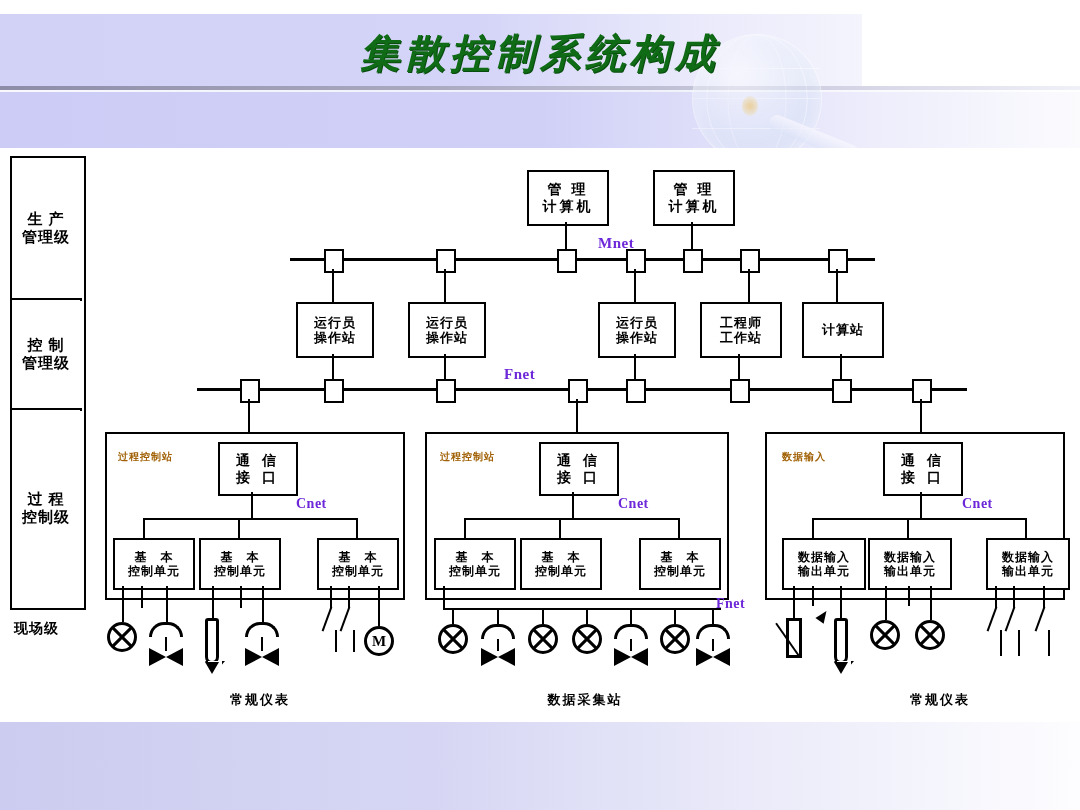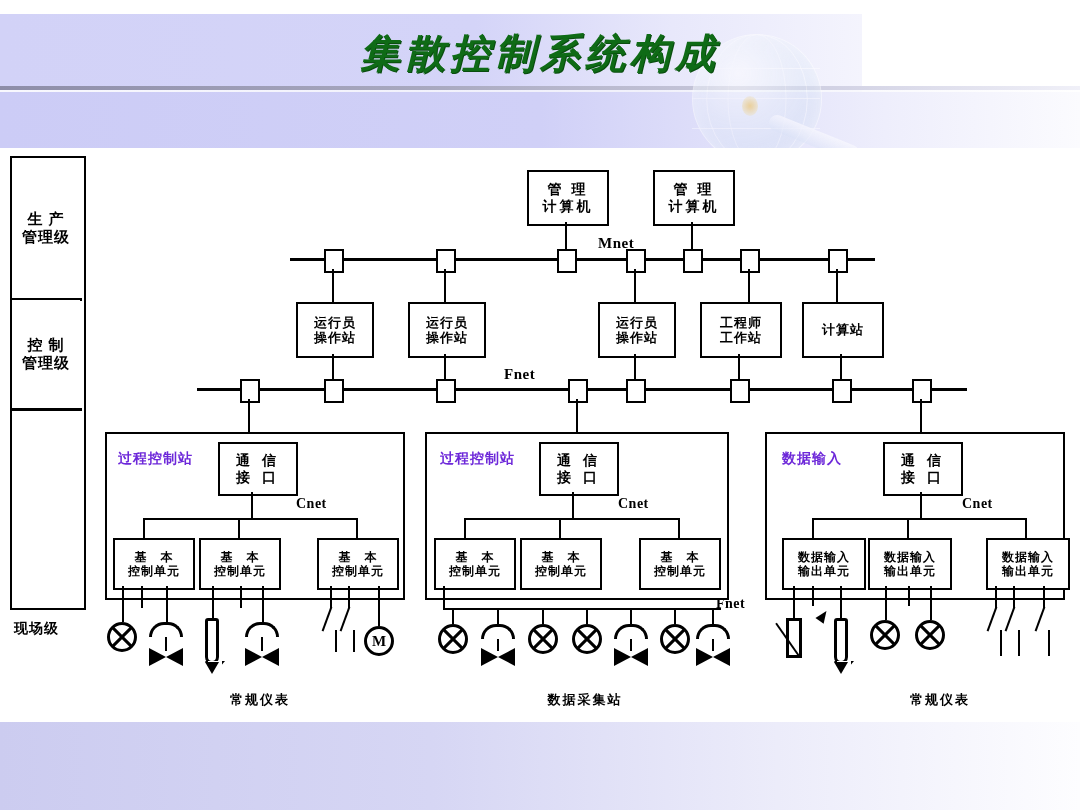--- a/index.html
+++ b/index.html
@@ -96,29 +96,29 @@
   .box .l1,.box .l2{display:block;white-space:nowrap;}
   .lvl{font-size:15px;letter-spacing:1px;}
   .stn{font-size:13px;letter-spacing:1px;}
   .unit{font-size:12px;letter-spacing:1px;}
   .comm{font-size:14px;letter-spacing:4px;}
   .mgmt{font-size:14px;letter-spacing:3px;}
 
   .panel{position:absolute;border:2px solid #000;background:#fff;}
   .panel-title{
     position:absolute;font-family:Liberation Sans, sans-serif;
-    font-size:14px;font-weight:bold;color:#6d28d9;letter-spacing:1px;white-space:nowrap;
+    font-size:10px;font-weight:bold;color:#a16207;letter-spacing:1px;white-space:nowrap;
   }
   .hline{position:absolute;background:#000;height:3px;}
   .hline.thin{height:2px;}
   .vline{position:absolute;background:#000;width:2px;}
   .node{position:absolute;width:16px;height:20px;border:2px solid #000;background:#fff;}
   .netlabel{
     position:absolute;font-family:"Liberation Serif",serif;font-weight:bold;
-    font-size:15px;color:#000000;letter-spacing:.5px;white-space:nowrap;
+    font-size:15px;color:#6d28d9;letter-spacing:.5px;white-space:nowrap;
   }
   .caption{
     position:absolute;font-family:"Liberation Sans",sans-serif;font-weight:bold;
     font-size:13px;color:#000;letter-spacing:2px;white-space:nowrap;text-align:center;
   }
   .field-label{
     position:absolute;font-family:"Liberation Sans",sans-serif;font-weight:bold;
     font-size:14px;color:#000;letter-spacing:1px;white-space:nowrap;
   }
   .sym-circle{
@@ -201,20 +201,24 @@
       <span class="l2">管理级</span>
     </div>
     <div class="hline" style="left:10px;top:150px;width:72px;"></div>
 
     <div class="box lvl" style="left:12px;top:152px;width:68px;height:108px;border:none;">
       <span class="l1">控 制</span>
       <span class="l2">管理级</span>
     </div>
     <div class="hline" style="left:10px;top:260px;width:72px;"></div>
 
+    <div class="box lvl" style="left:12px;top:262px;width:68px;height:196px;border:none;">
+      <span class="l1">过 程</span>
+      <span class="l2">控制级</span>
+    </div>
 
     <div class="field-label" style="left:14px;top:472px;">现场级</div>
 
     <div class="box mgmt" style="left:527px;top:22px;width:78px;height:52px;">
       <span class="l1">管 理</span>
       <span class="l2">计算机</span>
     </div>
     <div class="box mgmt" style="left:653px;top:22px;width:78px;height:52px;">
       <span class="l1">管 理</span>
       <span class="l2">计算机</span>

